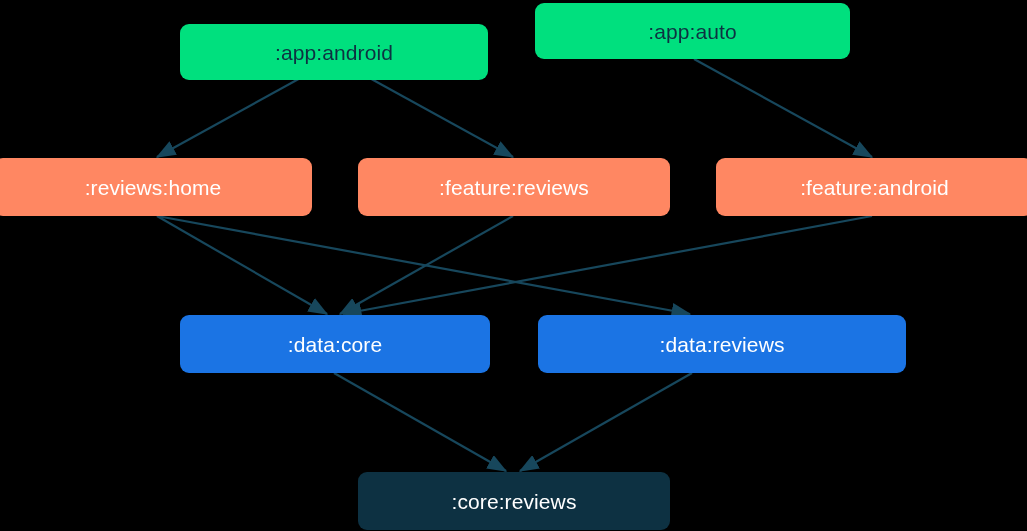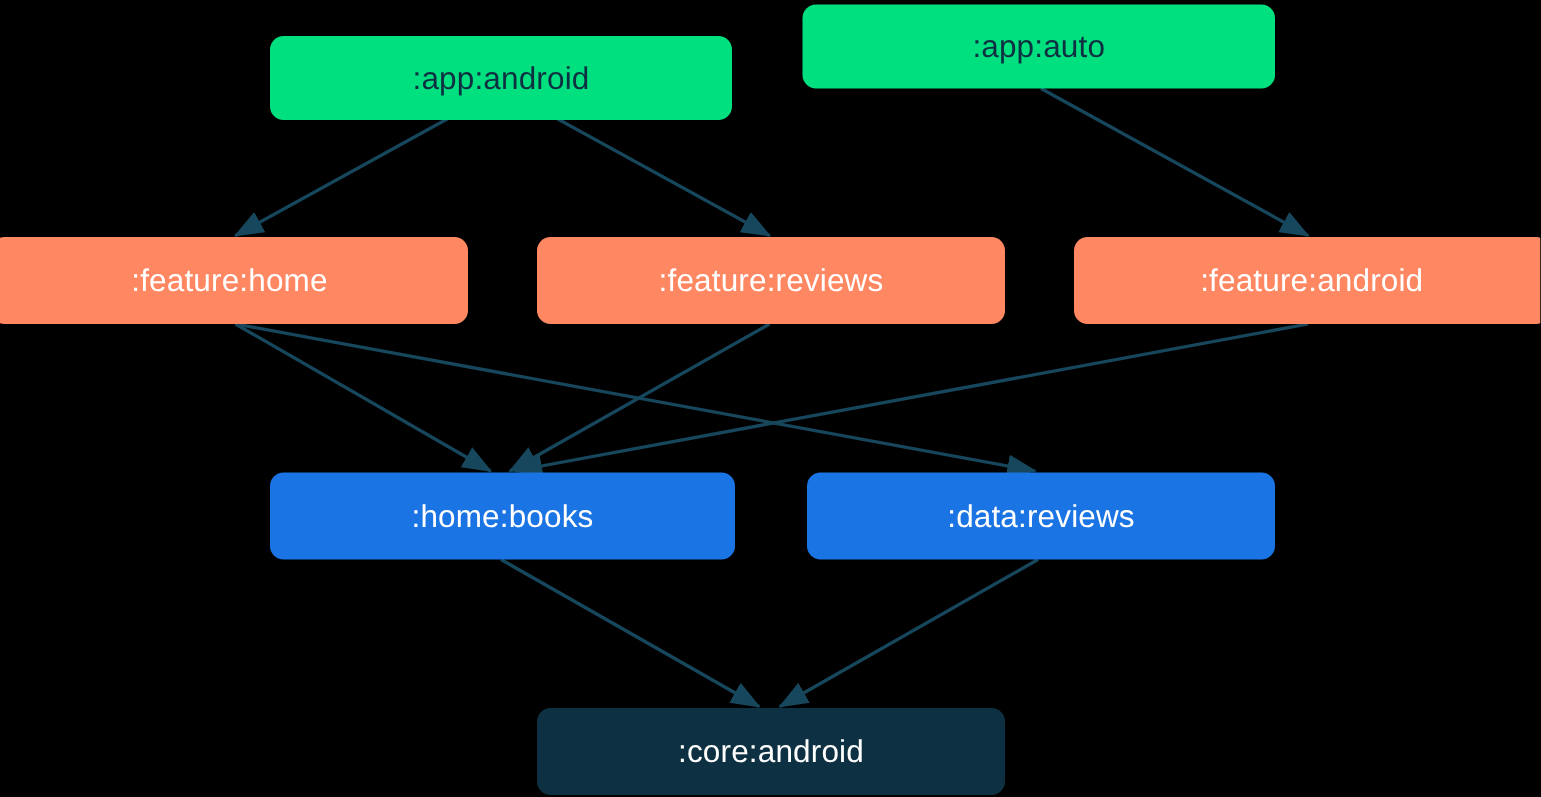--- a/index.html
+++ b/index.html
@@ -67,32 +67,32 @@
   </svg>
 
   <div id="nodes-layer">
       <div class="node" style="left: 180px; top: 3px; width: 308px; height: 56px; background: rgb(0, 224, 126); color: rgb(13, 49, 66); margin-top: 21px;">
         <span class="node-label">:app:android</span>
       </div>
       <div class="node" style="left: 535px; top: 3px; width: 315px; height: 56px; background: rgb(0, 224, 126); color: rgb(13, 49, 66);">
         <span class="node-label">:app:auto</span>
       </div>
       <div class="node" style="left: -6px; top: 158px; width: 318px; height: 58px; background: rgb(255, 135, 98); color: rgb(255, 255, 255);">
-        <span class="node-label">:feature:home</span>
+        <span class="node-label">:reviews:home</span>
       </div>
       <div class="node" style="left: 358px; top: 158px; width: 312px; height: 58px; background: rgb(255, 135, 98); color: rgb(255, 255, 255); justify-content: center;">
         <span class="node-label">:feature:reviews</span>
       </div>
       <div class="node" style="left: 716px; top: 158px; width: 317px; height: 58px; background: rgb(255, 135, 98); color: rgb(255, 255, 255);">
         <span class="node-label">:feature:android</span>
       </div>
       <div class="node" style="left: 180px; top: 315px; width: 310px; height: 58px; background: rgb(27, 116, 228); color: rgb(255, 255, 255);">
-        <span class="node-label">:home:books</span>
+        <span class="node-label">:data:core</span>
       </div>
-      <div class="node" style="left: 538px; top: 315px; width: 312px; height: 58px; background: rgb(27, 116, 228); color: rgb(255, 255, 255);">
+      <div class="node" style="left: 538px; top: 315px; width: 368px; height: 58px; background: rgb(27, 116, 228); color: rgb(255, 255, 255);">
         <span class="node-label">:data:reviews</span>
       </div>
       <div class="node" style="left: 358px; top: 472px; width: 312px; height: 58px; background: rgb(13, 49, 66); color: rgb(255, 255, 255);">
-        <span class="node-label">:core:android</span>
+        <span class="node-label">:core:reviews</span>
       </div>
     </div>
 
 </div>
 
 </body></html>

